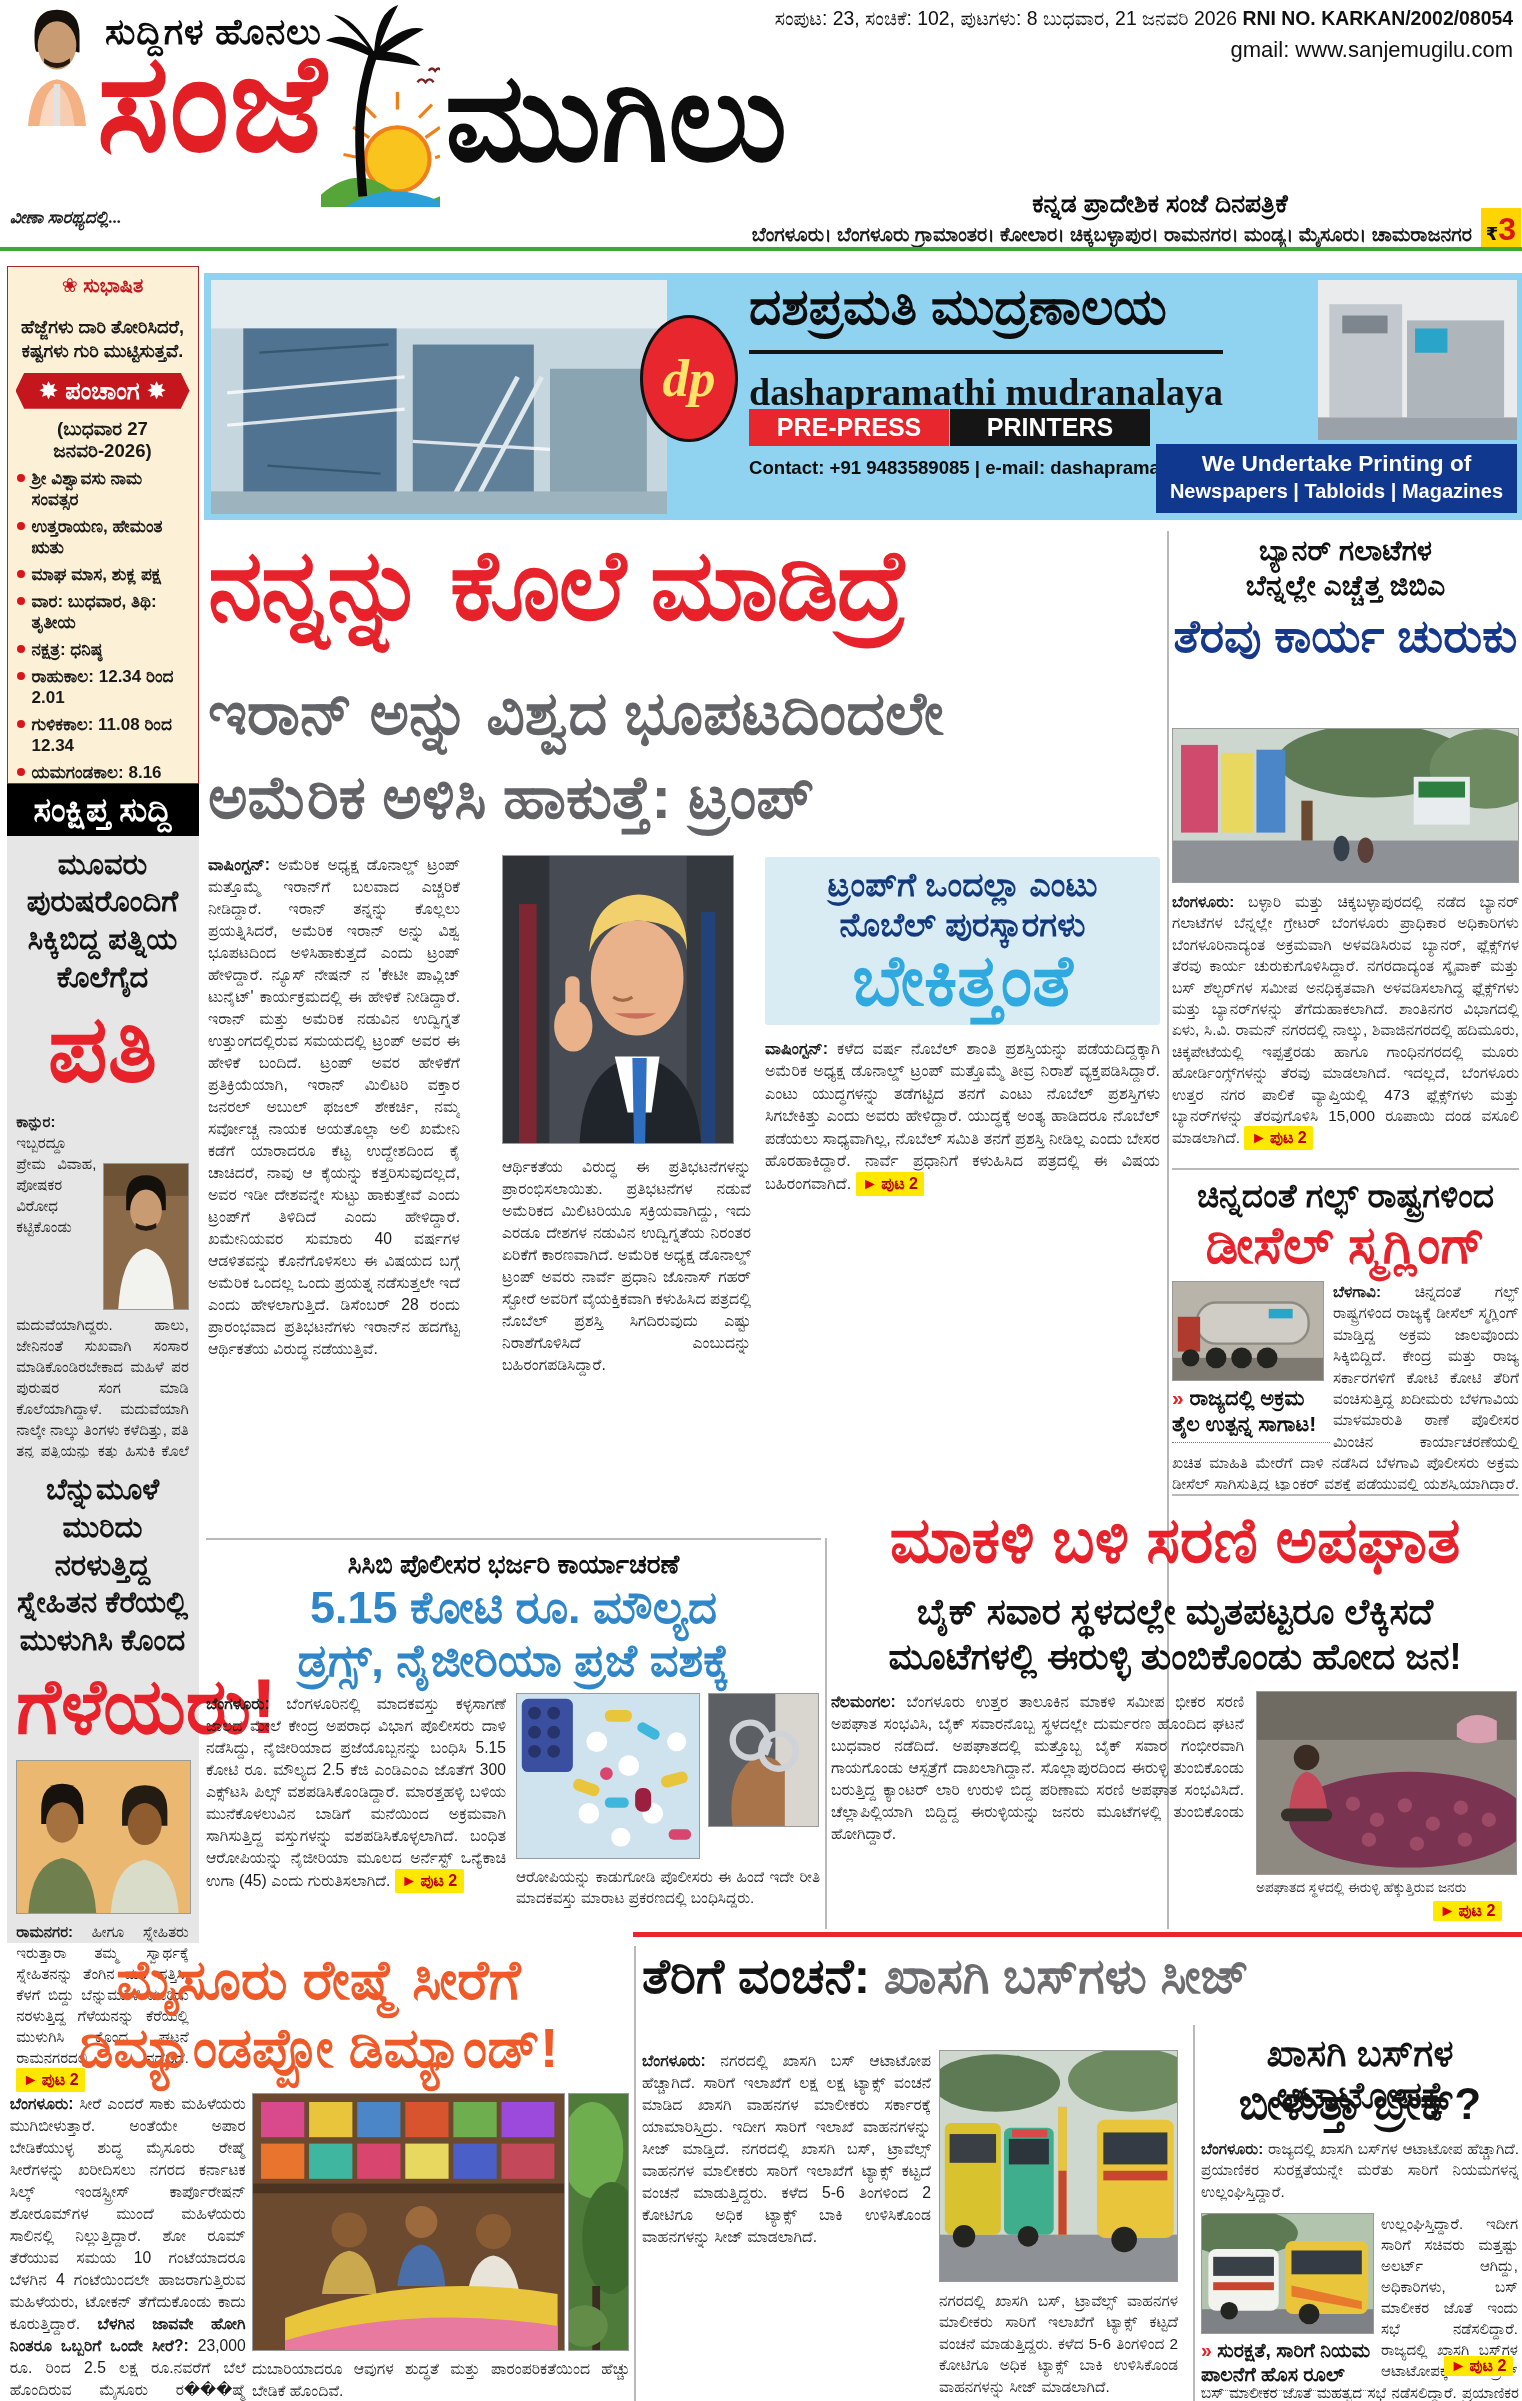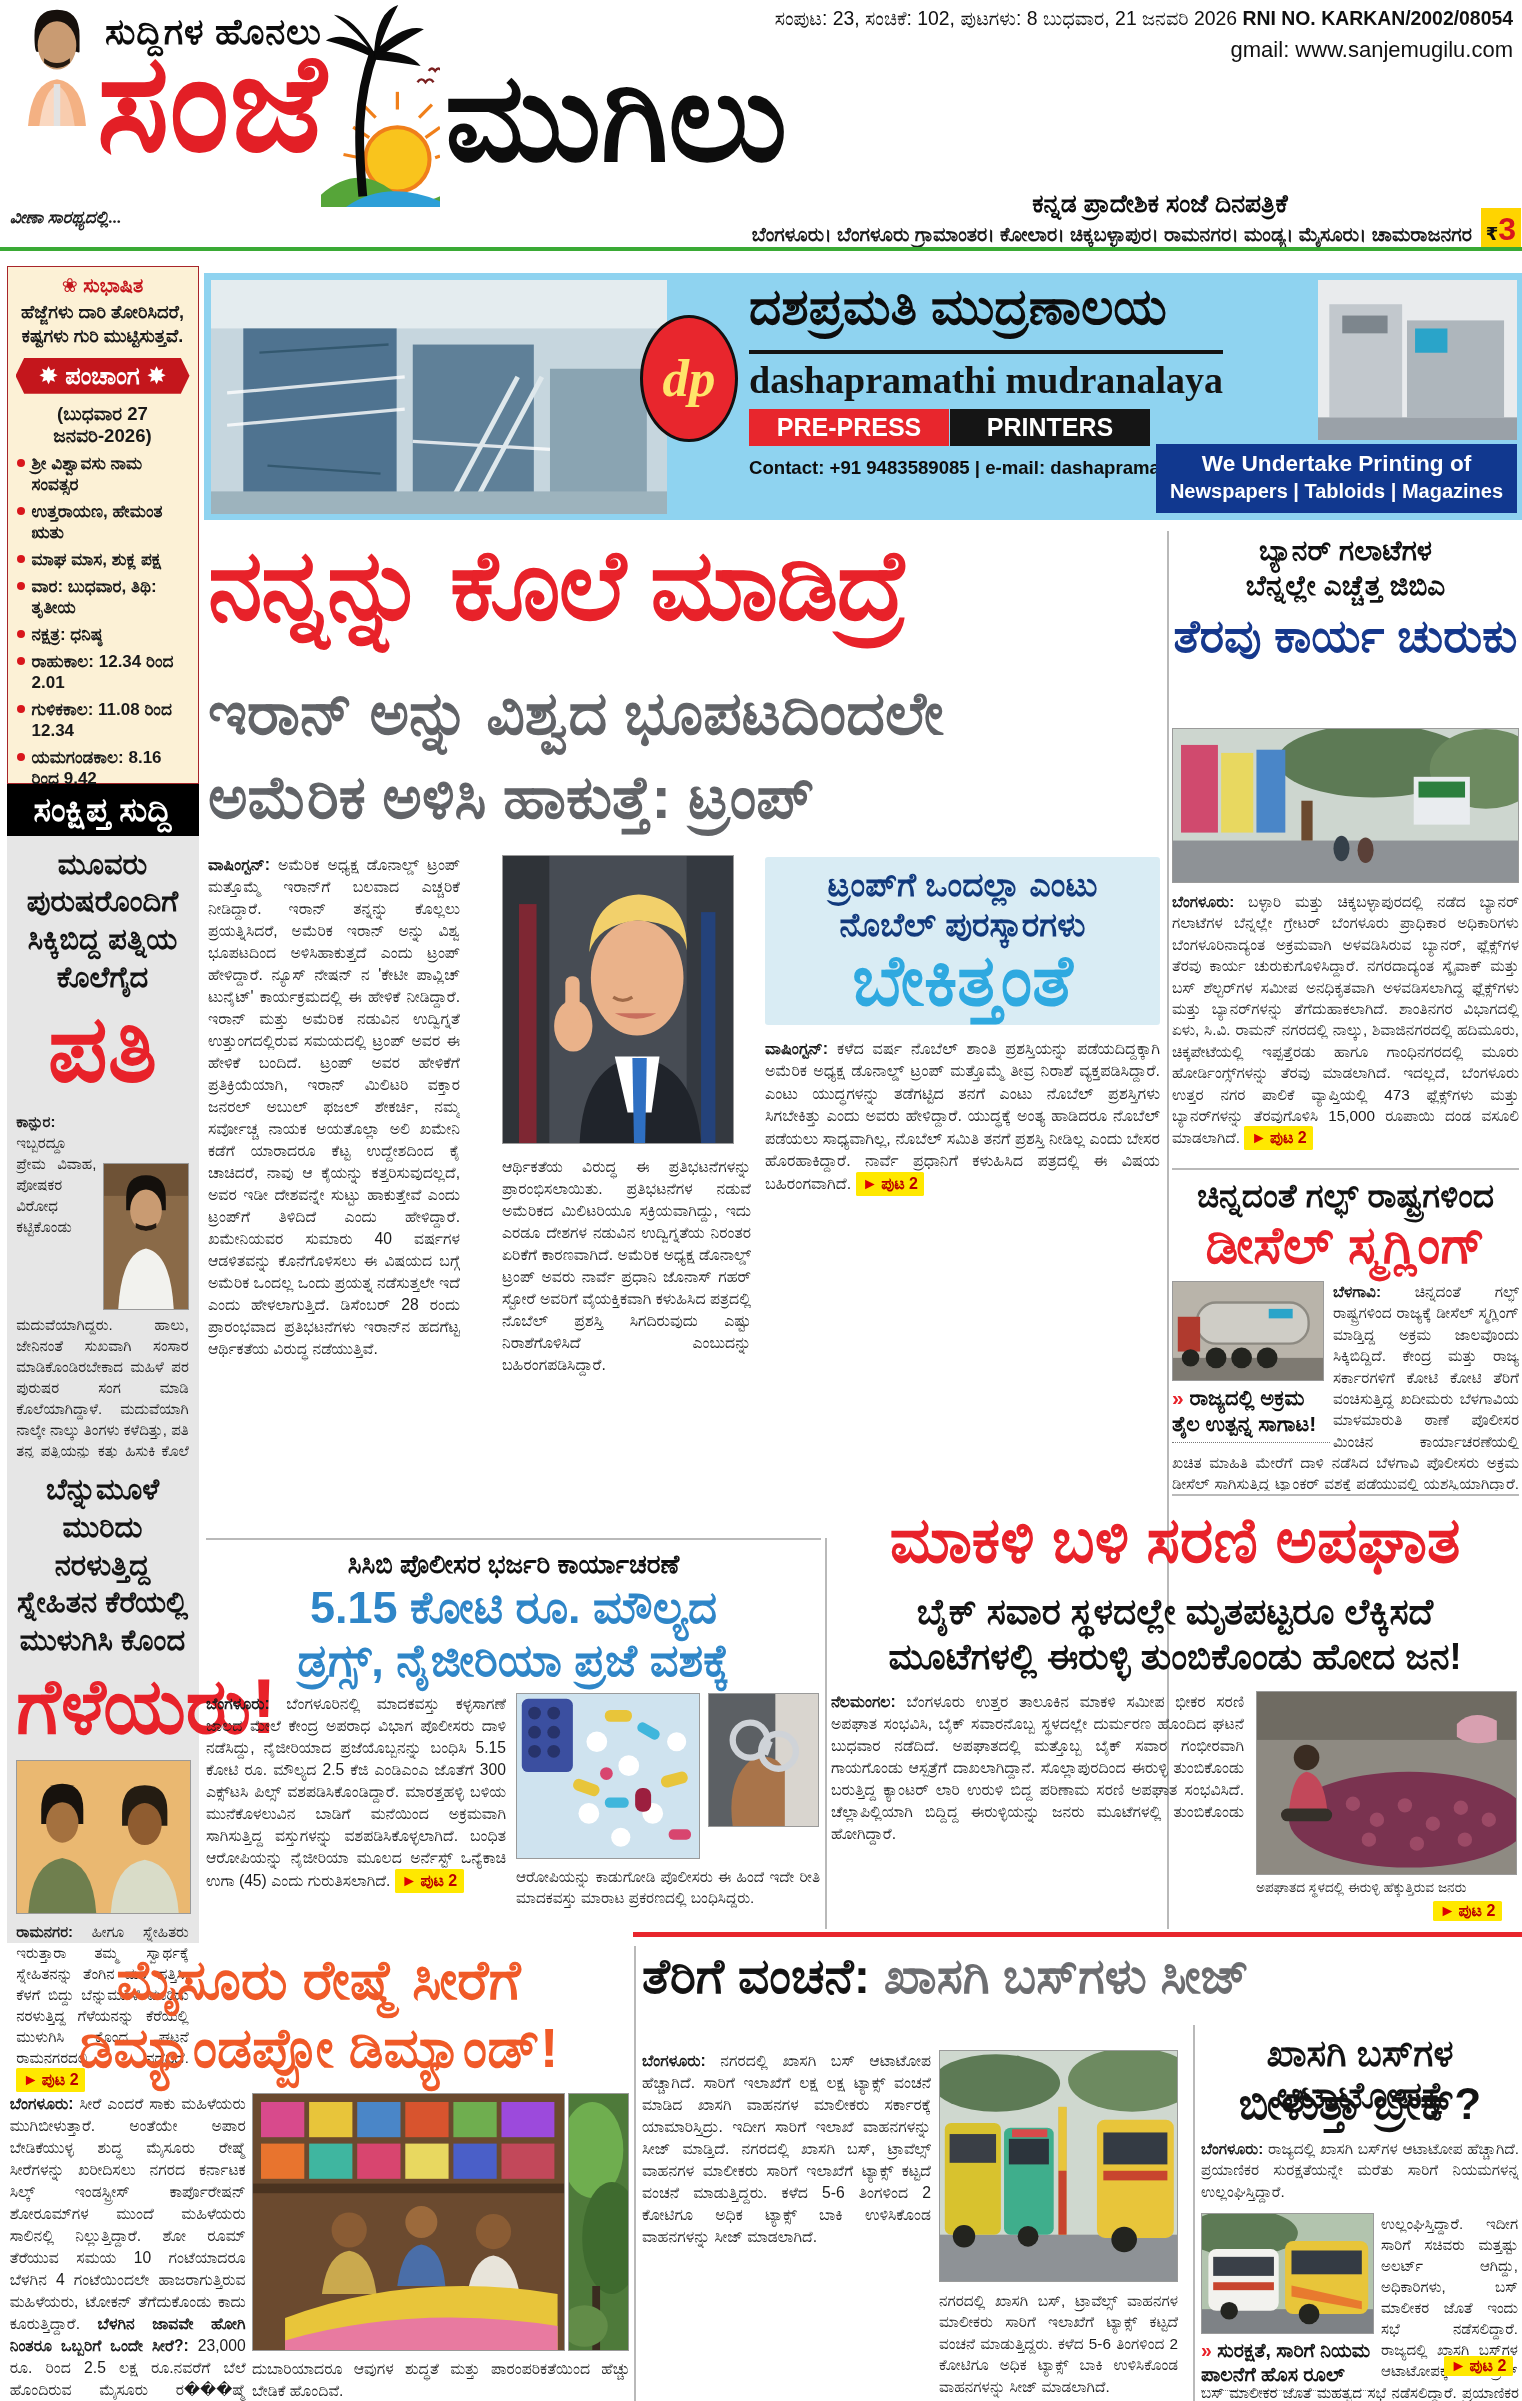--- a/index.html
+++ b/index.html
@@ -109,21 +109,21 @@
           <line x1="60" y1="90" x2="220" y2="80"></line>
             <line x1="70" y1="230" x2="210" y2="240"></line>
         </g>
         <rect x="0" y="262" width="565" height="28" fill="#9db3bd"></rect>
       </svg>
     </div>
     <div class="abs" style="left:436px;top:42px;width:98px;height:127px;background:#e8262d;border:3.2px solid #111;border-radius:50%;text-align:center;line-height:121px;">
       <span style="font-family:'Liberation Serif','DejaVu Serif',serif;font-style:italic;font-weight:bold;font-size:53px;color:#ffe46a;">dp</span>
     </div>
     <div class="abs" style="left:545px;top:4.8px;font-size:50px;font-weight:900;color:#0d0d0d;">ದಶಪ್ರಮತಿ ಮುದ್ರಣಾಲಯ</div>
-    <div class="abs" style="left:545px;top:77px;font-family:'Liberation Serif','DejaVu Serif',serif;font-weight:bold;font-size:38px;color:#141414;border-top:4px solid #141414;padding-top:4px;">dashapramathi mudranalaya</div>
+    <div class="abs" style="left:545px;top:77px;font-family:'Liberation Serif','DejaVu Serif',serif;font-weight:bold;font-size:38px;color:#141414;border-top:4px solid #141414;padding-top:16px;">dashapramathi mudranalaya</div>
     <div class="abs box-tag" style="left:545px;top:136px;width:200px;height:37px;background:#e8262d;">PRE-PRESS</div>
     <div class="abs box-tag" style="left:746px;top:136px;width:200px;height:37px;background:#151515;">PRINTERS</div>
     <div class="abs" style="left:545px;top:184px;font-size:18.6px;font-weight:bold;color:#0d0d0d;">Contact: +91 9483589085 | e-mail: dashapramathimudranalaya@gmail.com</div>
     <div class="abs photo" style="left:1114px;top:6.5px;width:199px;height:160px;border:none;">
       <svg viewBox="0 0 246 198" preserveAspectRatio="none">
         <rect width="246" height="198" fill="#e9ebed"></rect>
         <rect x="14" y="30" width="90" height="140" fill="#c2c8cd"></rect>
         <rect x="110" y="50" width="120" height="120" fill="#aeb6bc"></rect>
         <rect x="120" y="60" width="40" height="30" fill="#2aa4c9"></rect>
         <rect x="30" y="44" width="56" height="22" fill="#7d868d"></rect>
@@ -133,21 +133,21 @@
     <div class="abs" style="left:952px;top:171px;width:361px;height:69px;background:#11388f;color:#fff;text-align:center;padding-top:6.5px;">
       <div style="font-size:22.6px;font-weight:bold;">We Undertake Printing of</div>
       <div style="font-size:20px;font-weight:bold;margin-top:3.2px;">Newspapers | Tabloids | Magazines</div>
     </div>
   </div>
 
   <div class="abs" style="left:6.5px;top:266px;width:192px;height:518px;background:#fcf1d6;border:1.6px solid #a8252a;padding:6.5px 8px;">
     <div class="c" style="color:#c4161c;font-weight:900;font-size:19.4px;">
       ❀ <span>ಸುಭಾಷಿತ</span>
     </div>
-    <div class="c" style="font-size:18px;font-weight:bold;color:#1a1a1a;margin-top:3px;line-height:1.35;">ಹೆಜ್ಜೆಗಳು ದಾರಿ ತೋರಿಸಿದರೆ, ಕಷ್ಟಗಳು ಗುರಿ ಮುಟ್ಟಿಸುತ್ತವೆ.</div>
+    <div class="c" style="font-size:18px;font-weight:bold;color:#1a1a1a;margin-top:18px;line-height:1.35;">ಹೆಜ್ಜೆಗಳು ದಾರಿ ತೋರಿಸಿದರೆ, ಕಷ್ಟಗಳು ಗುರಿ ಮುಟ್ಟಿಸುತ್ತವೆ.</div>
     <div class="ribbon" style="margin-top:9.7px;">
       ✸ <span>ಪಂಚಾಂಗ</span> ✸
     </div>
     <div class="c" style="font-size:18.6px;font-weight:900;color:#1a1a1a;margin-top:9.7px;">(ಬುಧವಾರ 27 ಜನವರಿ-2026)</div>
     <ul class="panch">
       <li>ಶ್ರೀ ವಿಶ್ವಾವಸು ನಾಮ ಸಂವತ್ಸರ</li>
       <li>ಉತ್ತರಾಯಣ, ಹೇಮಂತ ಋತು</li>
       <li>ಮಾಘ ಮಾಸ, ಶುಕ್ಲ ಪಕ್ಷ</li>
       <li>ವಾರ: ಬುಧವಾರ, ತಿಥಿ: ತೃತೀಯ</li>
       <li>ನಕ್ಷತ್ರ: ಧನಿಷ್ಠ</li>

